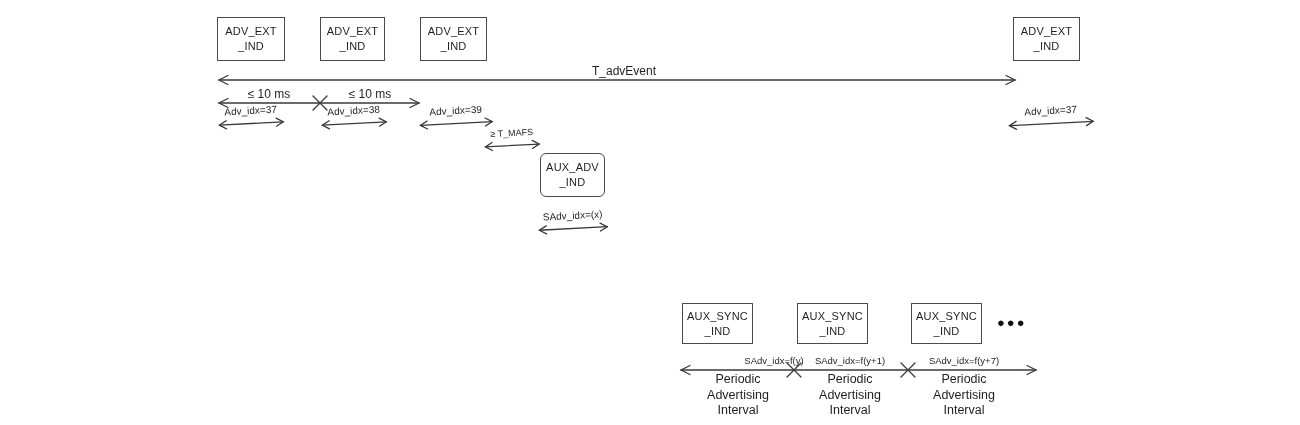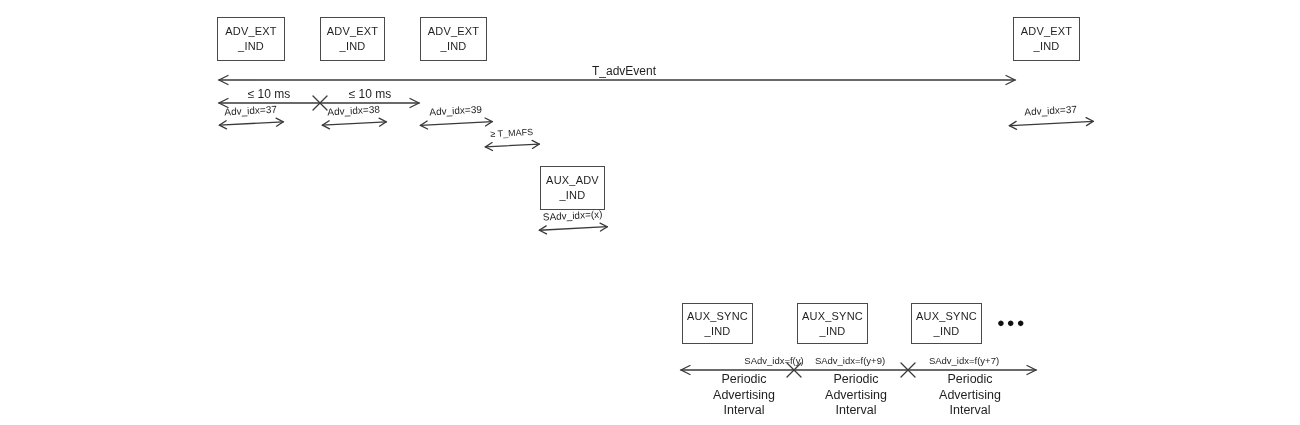--- a/index.html
+++ b/index.html
@@ -34,21 +34,21 @@
   .callout .clabel { font-size:10px; line-height:12px; white-space:nowrap; }
   .callout .clabel.small { font-size:9px; line-height:11px; }
   .callout svg { display:block; }
   .sadv {
     position:absolute; transform:translateX(-50%);
     font-size:9.5px; line-height:12px; white-space:nowrap;
   }
   .periodic {
     position:absolute; transform:translateX(-50%);
     text-align:center; white-space:pre-line;
-    font-size:12.5px; line-height:15.5px;margin-left:6px;
+    font-size:12.5px; line-height:15.5px;
   }
   .ellipsis {
     position:absolute; font-size:13px; letter-spacing:2px;
     line-height:15px; color:#111;
   }
 </style>
 </head>
 <body>
 
 <div class="canvas">
@@ -88,21 +88,21 @@
 
   <div class="pdu-box" style="left:217px; top:17px; width:68px; height:44px;">ADV_EXT
 _IND</div>
   <div class="pdu-box" style="left:320px; top:17px; width:65px; height:44px;">ADV_EXT
 _IND</div>
   <div class="pdu-box" style="left:420px; top:17px; width:67px; height:44px;">ADV_EXT
 _IND</div>
   <div class="pdu-box" style="left:1013px; top:17px; width:67px; height:44px;">ADV_EXT
 _IND</div>
 
-  <div class="pdu-box" style="left:540px; top:166px; width:65px; height:44px;">AUX_ADV
+  <div class="pdu-box" style="left:540px; top:153px; width:65px; height:44px;border-radius:6px;">AUX_ADV
 _IND</div>
 
   <div class="pdu-box" style="left:682px; top:303px; width:71px; height:41px;">AUX_SYNC
 _IND</div>
   <div class="pdu-box" style="left:797px; top:303px; width:71px; height:41px;">AUX_SYNC
 _IND</div>
   <div class="pdu-box" style="left:911px; top:303px; width:71px; height:41px;">AUX_SYNC
 _IND</div>
 
   <div class="ellipsis" style="left:997px; top:315px;">●●●</div>
@@ -156,21 +156,21 @@
   <div class="callout tilt" style="left:538px; top:210px; width:70px;">
     <span class="clabel">SAdv_idx=(x)</span>
     <svg class="dbl" width="70" height="13" viewBox="0 0 70 13">
         <line x1="1" y1="6.5" x2="69" y2="6.5"></line>
         <polyline points="8,2.5 1,6.5 8,10.5"></polyline>
         <polyline points="62,2.5 69,6.5 62,10.5"></polyline>
       </svg>
   </div>
 
   <div class="sadv" style="left:738px; top:355px;margin-left:36px;">SAdv_idx=f(y)</div>
-  <div class="sadv" style="left:850px; top:355px;">SAdv_idx=f(y+9)</div>
+  <div class="sadv" style="left:850px; top:355px;">SAdv_idx=f(y+1)</div>
   <div class="sadv" style="left:964px; top:355px;">SAdv_idx=f(y+7)</div>
 
   <div class="periodic" style="left:738px; top:372px;">Periodic
 Advertising
 Interval</div>
   <div class="periodic" style="left:850px; top:372px;">Periodic
 Advertising
 Interval</div>
   <div class="periodic" style="left:964px; top:372px;">Periodic
 Advertising

